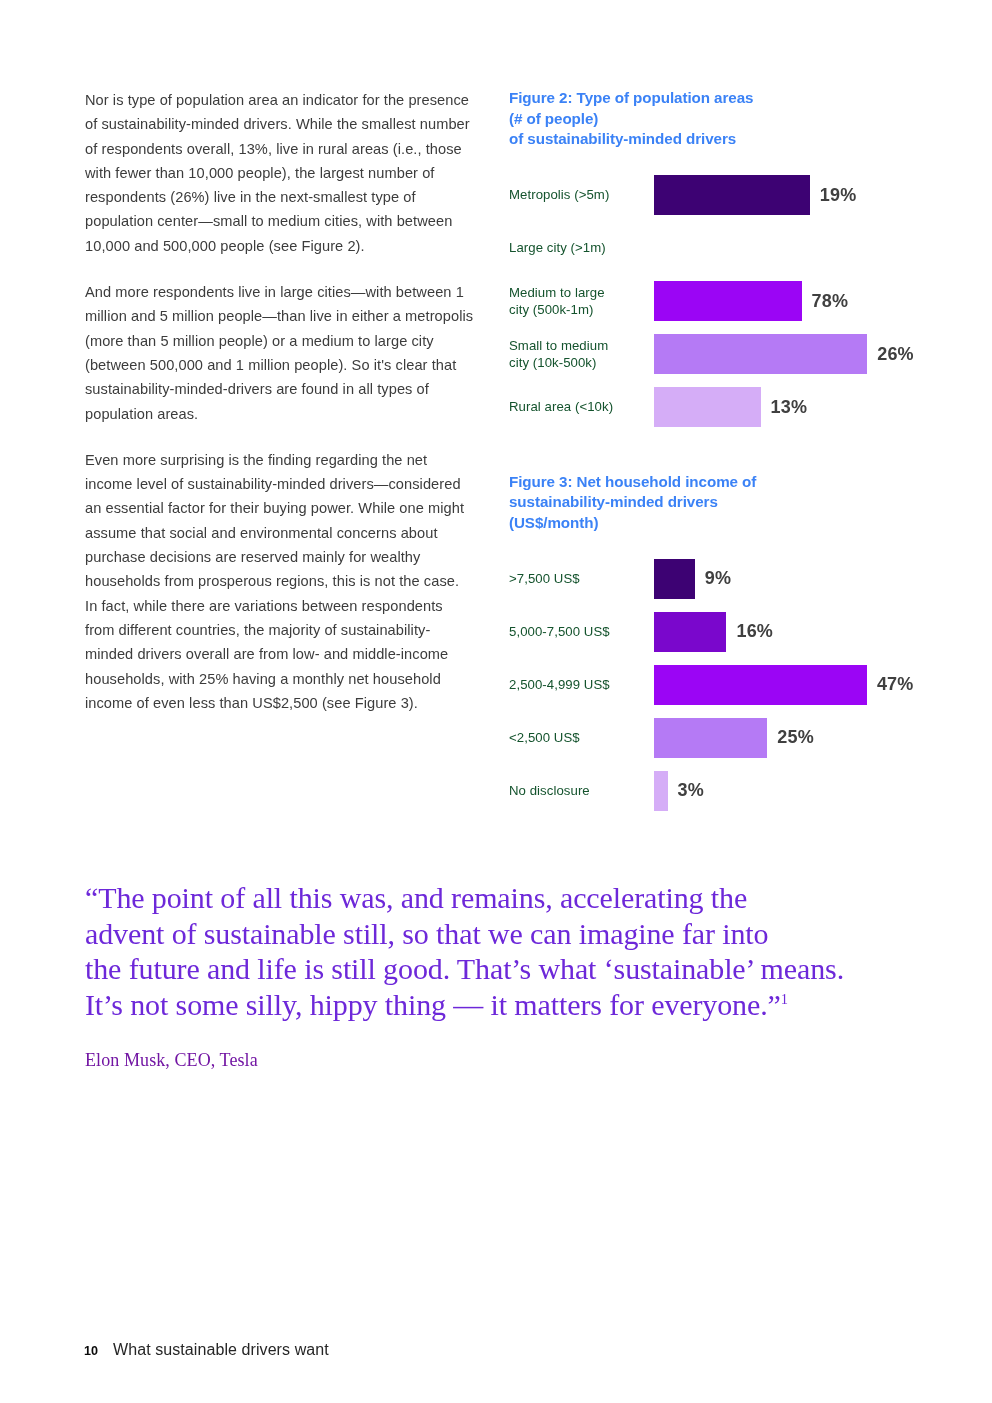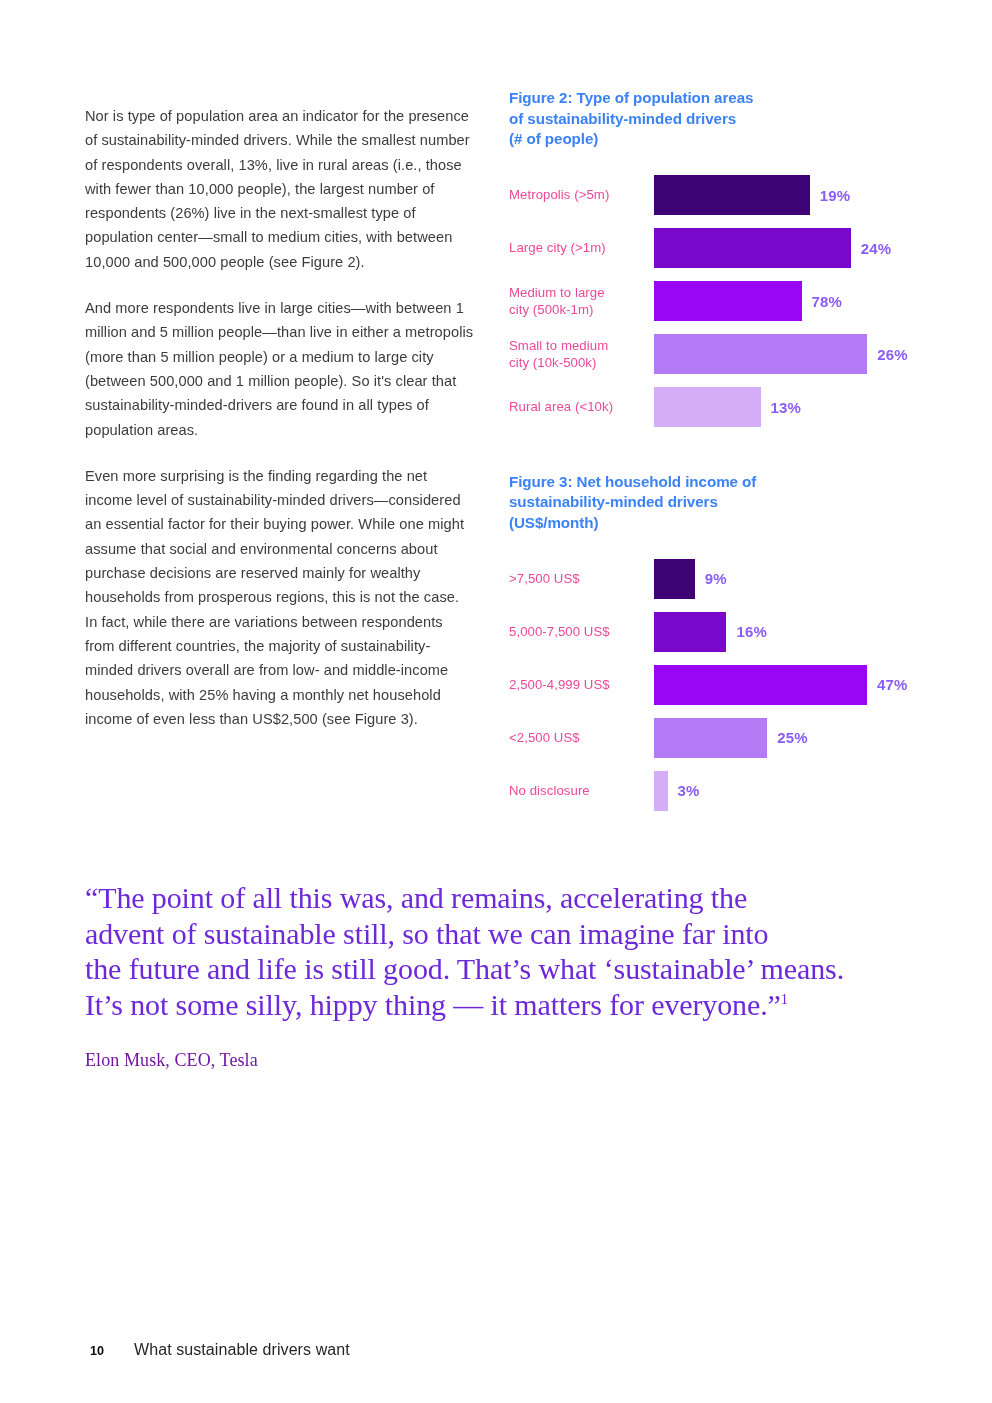--- a/index.html
+++ b/index.html
@@ -20,21 +20,21 @@
     position: relative;
     width: 992px;
     height: 1403px;
     background: #ffffff;
   }
 
   
   .body-col {
     position: absolute;
     left: 85px;
-    top: 104px;
+    top: 88px;
     width: 390px;
   }
 
   .body-col p {
     font-size: 14.6px;
     line-height: 24.3px;
     color: #3c3c3c;
     letter-spacing: 0.005em;
     margin-bottom: 22px;
   }
@@ -70,44 +70,44 @@
     height: 53px;
     display: flex;
     align-items: center;
   }
 
   .bar-label {
     width: 145px;
     flex: 0 0 145px;
     font-size: 13.2px;
     line-height: 17.5px;
-    color: #ec4899;
+    color: #14532d;
     letter-spacing: 0.005em;
     padding-right: 6px;
   }
 
   .bar-label .lline { display: block; }
 
   .bar-area {
     position: relative;
     flex: 1 1 auto;
     height: 100%;
     display: flex;
     align-items: center;
   }
 
   .bar {
     height: 40px;
     display: block;
   }
 
   .bar-value {
-    font-size: 15px;
+    font-size: 18px;
     font-weight: bold;
-    color: #8b5cf6;
+    color: #404040;
     margin-left: 10px;
     white-space: nowrap;
     letter-spacing: 0.01em;
   }
 
   .fig-gap { height: 38px; }
 
   
   .quote-block {
     position: absolute;
@@ -137,24 +137,25 @@
     font-size: 18px;
     line-height: 24px;
     color: #7215A3;
     margin-top: 26px;
     letter-spacing: 0.005em;
   }
 
   
   .footer {
     position: absolute;
-    left: 90px;
+    left: 69px;
     bottom: 44px;
     display: flex;
     align-items: baseline;
+    text-align: center;
   }
 
   .footer-page {
     font-size: 12.6px;
     font-weight: bold;
     color: #0a0a0a;
     width: 44px;
     flex: 0 0 44px;
   }
 
@@ -172,43 +173,39 @@
   <div class="body-col">
     <p>Nor is type of population area an indicator for the presence of sustainability-minded drivers. While the smallest number of respondents overall, 13%, live in rural areas (i.e., those with fewer than 10,000 people), the largest number of respondents (26%) live in the next-smallest type of population center—small to medium cities, with between 10,000 and 500,000 people (see Figure 2).</p>
     <p>And more respondents live in large cities—with between 1 million and 5 million people—than live in either a metropolis (more than 5 million people) or a medium to large city (between 500,000 and 1 million people). So it's clear that sustainability-minded-drivers are found in all types of population areas.</p>
     <p>Even more surprising is the finding regarding the net income level of sustainability-minded drivers—considered an essential factor for their buying power. While one might assume that social and environmental concerns about purchase decisions are reserved mainly for wealthy households from prosperous regions, this is not the case. In fact, while there are variations between respondents from different countries, the majority of sustainability-minded drivers overall are from low- and middle-income households, with 25% having a monthly net household income of even less than US$2,500 (see Figure 3).</p>
   </div>
 
   <div class="fig-col">
 
     <div class="fig-title">
       <span class="tline">Figure 2: Type of population areas</span>
+      <span class="tline">(# of people)</span>
       <span class="tline">of sustainability-minded drivers</span>
-      <span class="tline">(# of people)</span>
     </div>
 
     <div class="chart" id="chart-fig2">
 
       <div class="bar-row">
         <div class="bar-label">
           <span class="lline">Metropolis (&gt;5m)</span>
         </div>
         <div class="bar-area">
           <span class="bar" style="width: 155.8px; background: rgb(61, 2, 115);"></span>
           <span class="bar-value">19%</span>
         </div>
       </div>
 
       <div class="bar-row">
         <div class="bar-label">
           <span class="lline">Large city (&gt;1m)</span>
-        </div>
-        <div class="bar-area">
-          <span class="bar" style="width: 196.8px; background: rgb(122, 7, 204);"></span>
-          <span class="bar-value">24%</span>
         </div>
       </div>
 
       <div class="bar-row">
         <div class="bar-label">
           <span class="lline">Medium to large</span>
           <span class="lline">city (500k-1m)</span>
         </div>
         <div class="bar-area">
           <span class="bar" style="width: 147.6px; background: rgb(155, 5, 245);"></span>

